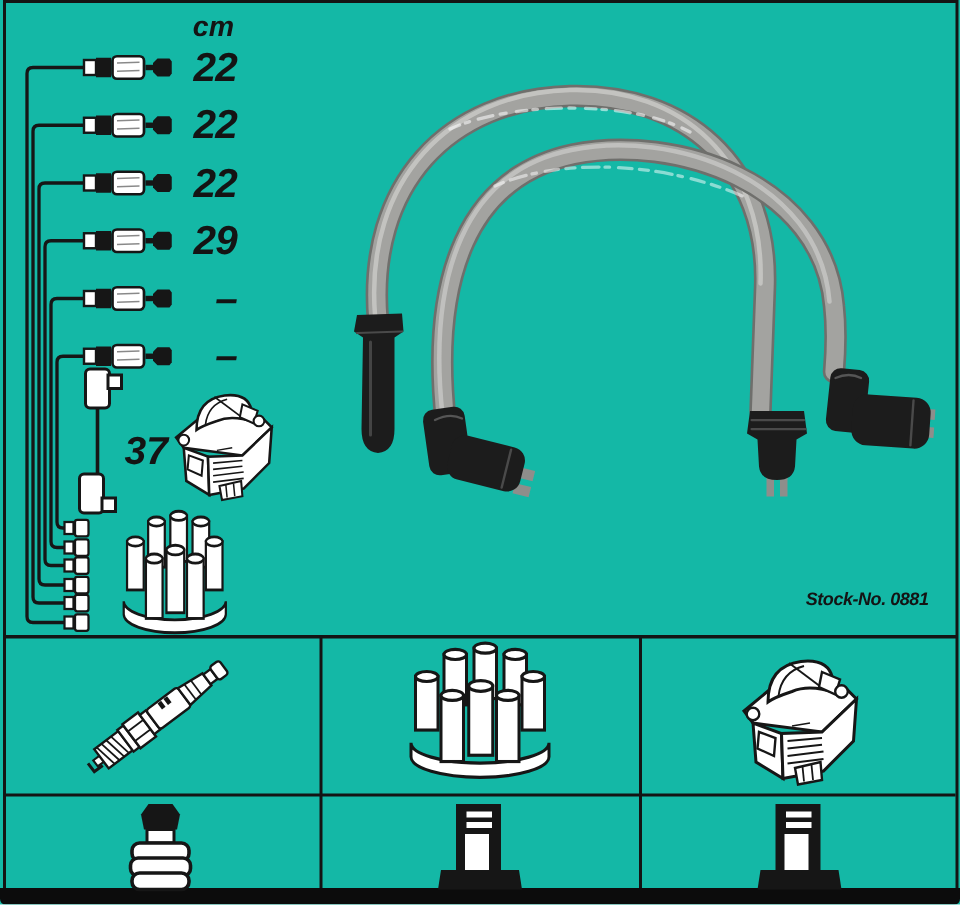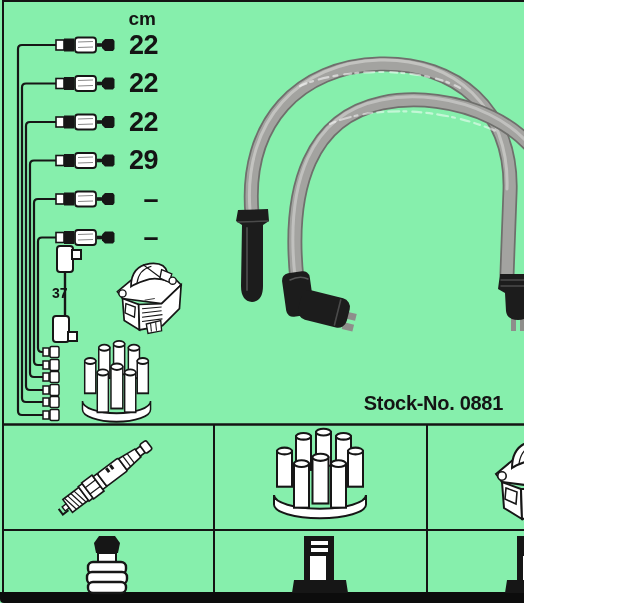--- a/index.html
+++ b/index.html
@@ -1,25 +1,25 @@
 <!DOCTYPE html>
 <html><head>
 <meta charset="utf-8">
 <style>
   html,body{margin:0;padding:0;background:#fff;}
-  .canvas{position:relative;width:524px;height:603px;background:#86efac;overflow:hidden;
-          font-family:"Liberation Sans",sans-serif;color:#141414;}
+  .canvas{position:relative;width:640px;height:603px;background:#14b8a6;overflow:hidden;
+          font-family:"Liberation Sans",sans-serif;color:#141414;font-style:italic;}
   .canvas svg{position:absolute;left:0;top:0;}
   .txt{position:absolute;white-space:nowrap;color:#141414;}
   .unit{left:100px;top:8px;width:56px;text-align:right;font-weight:700;font-size:19px;}
   .len{left:100px;width:58px;text-align:right;font-weight:700;font-size:27px;line-height:24px;letter-spacing:-0.5px;}
   .len.dash{padding-right:7px;}
-  .coil-len{left:52px;top:285px;font-weight:700;font-size:14px;}
+  .coil-len{left:83px;top:285px;font-weight:700;font-size:26px;}
   .pn{right:21px;top:355px;font-weight:700;font-size:27px;letter-spacing:-0.5px;}
-  .stock{right:21px;top:392px;font-weight:700;font-size:20px;letter-spacing:-0.3px;}
+  .stock{right:21px;top:392px;font-weight:700;font-size:12px;letter-spacing:-0.3px;}
 </style>
 </head>
 <body>
 
 <div class="canvas">
 
 <svg width="640" height="603" viewBox="0 0 640 603">
   <defs>
 
     <g id="wire-conn">

